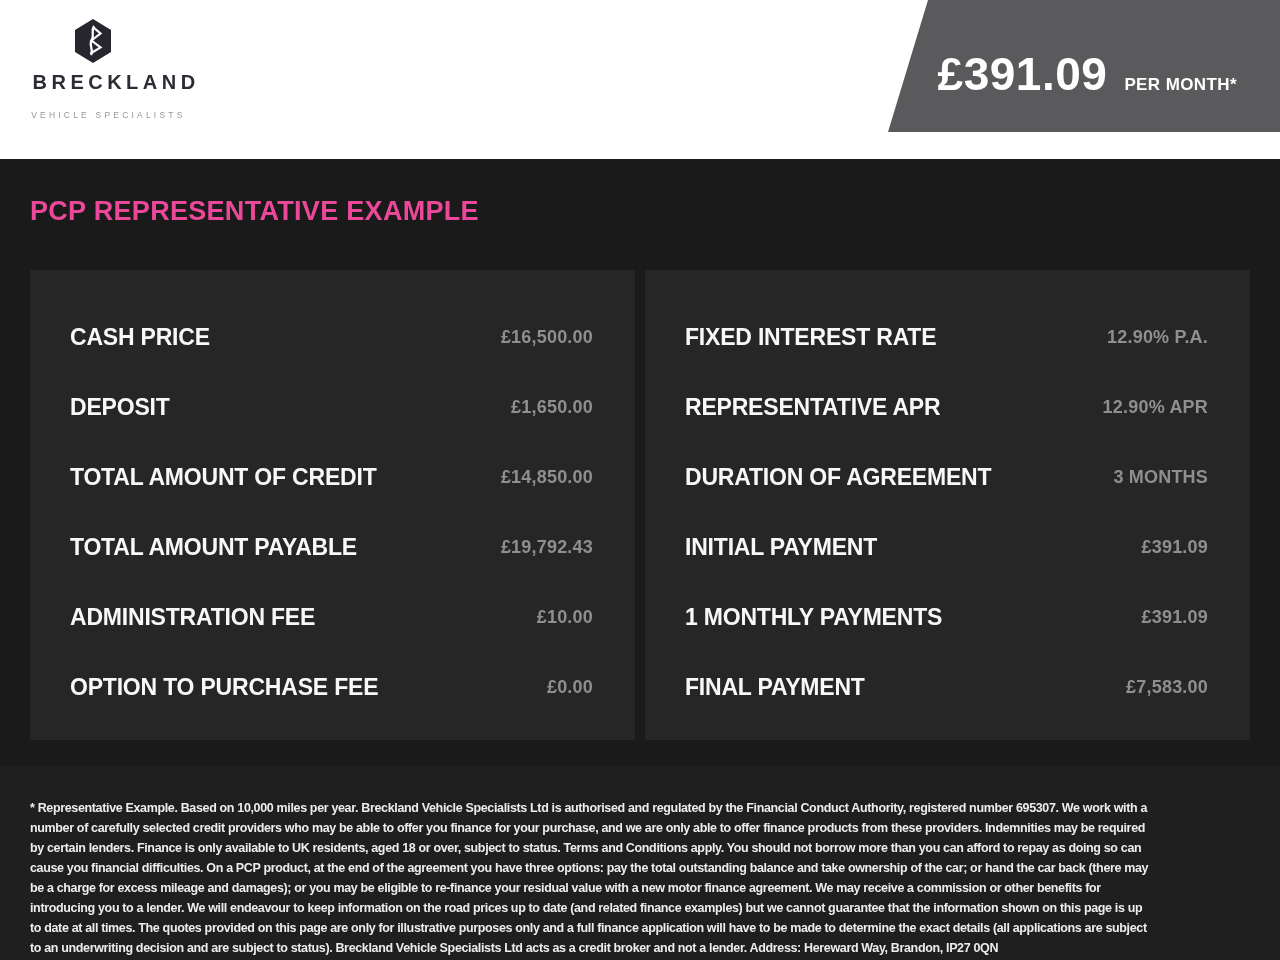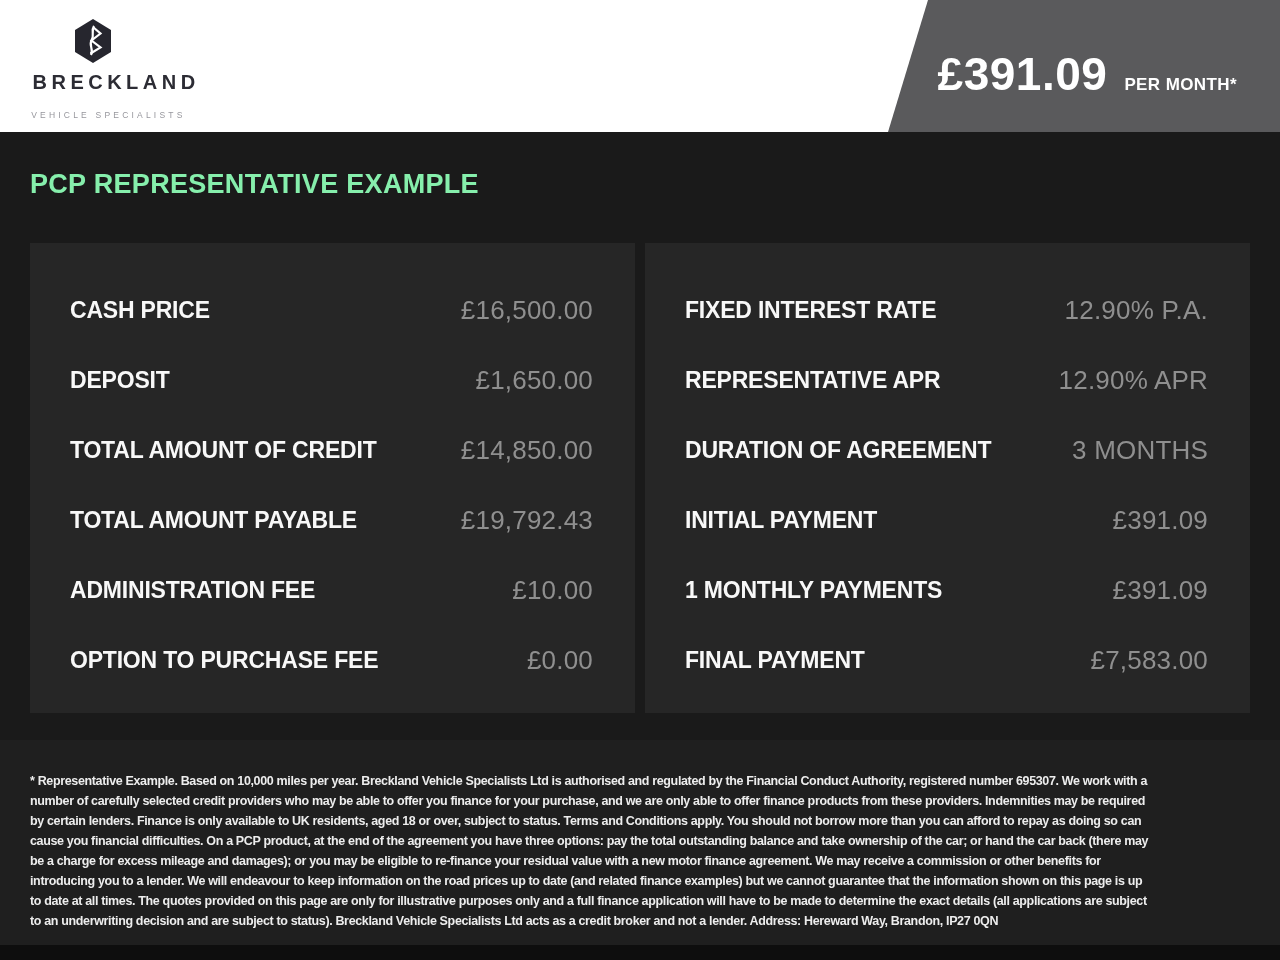--- a/index.html
+++ b/index.html
@@ -19,21 +19,21 @@
   body{
     font-family:"Liberation Sans", sans-serif;
     background:var(--page-bg);
     display:flex;
     flex-direction:column;
   }
 
   
   .header{
     position:relative;
-    height:132px;
+    height:159px;
     background:var(--header-bg);
     flex:none;
   }
   .logo{
     position:absolute;
     left:28px;
     top:12px;
     width:130px;
     text-align:center;
     cursor:pointer;
@@ -90,21 +90,21 @@
   .main{
     flex:none;
     height:608px;
     padding:0 30px;
   }
   .page-title{
     padding-top:37px;
     font-size:27px;
     font-weight:700;
     letter-spacing:0.3px;
-    color:#86efac;
+    color:#ec4899;
     white-space:nowrap;
   }
   .tables{
     margin-top:43px;
     display:flex;
     gap:10px;
   }
   .panel{
     flex:1 1 0;
     height:470px;
@@ -118,22 +118,22 @@
     justify-content:space-between;
   }
   .row-label{
     font-size:23px;
     font-weight:700;
     color:var(--label-text);
     letter-spacing:-0.2px;
     white-space:nowrap;
   }
   .row-value{
-    font-size:26px;
-    font-weight:400;
+    font-size:18px;
+    font-weight:700;
     color:var(--value-text);
     letter-spacing:0.2px;
     white-space:nowrap;
   }
 
   
   .footer{
     flex:none;
     height:205px;
     background:var(--footer-bg);

